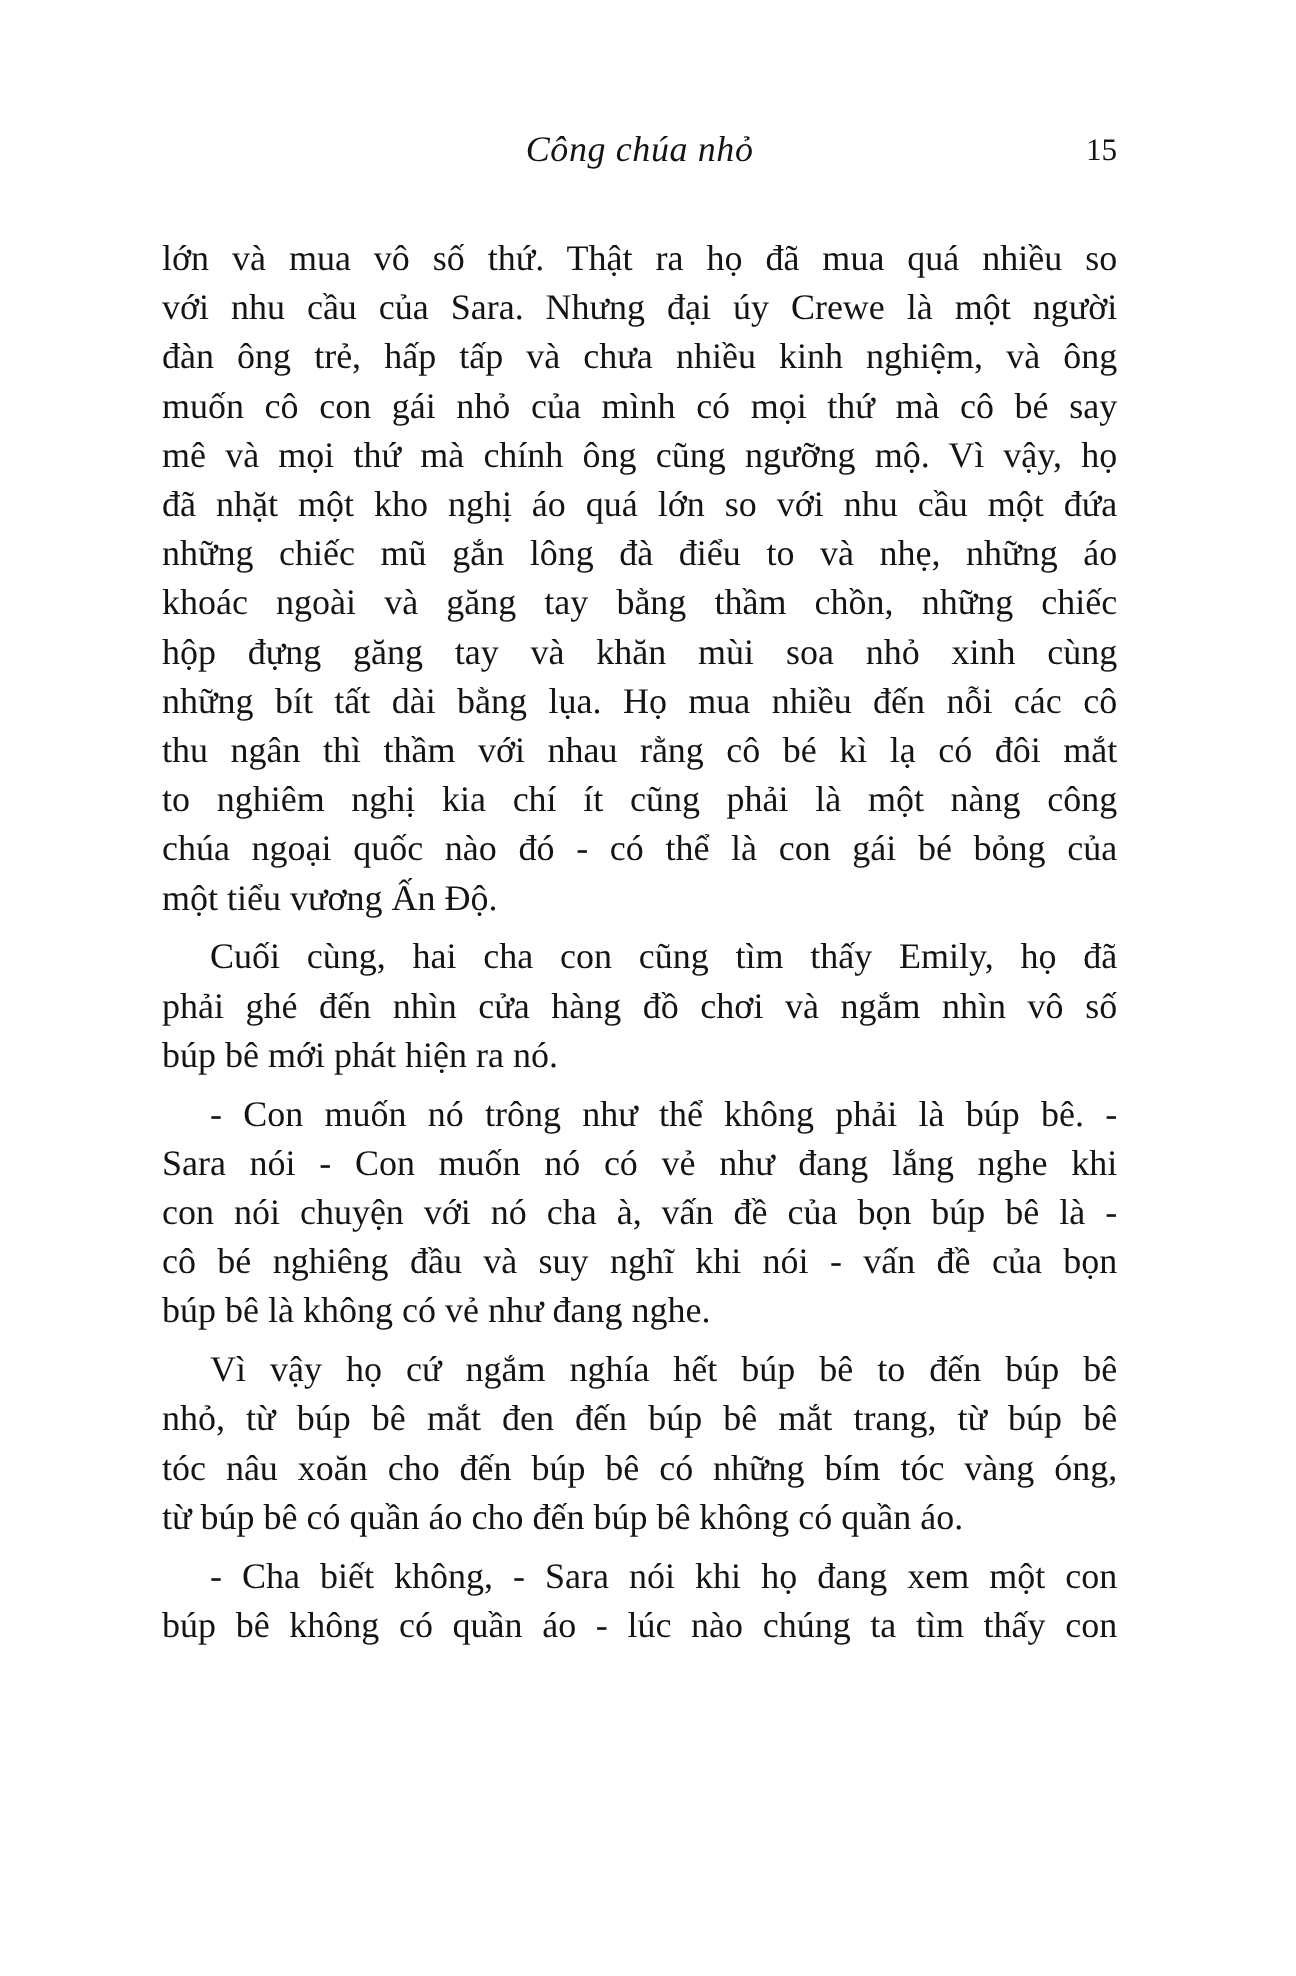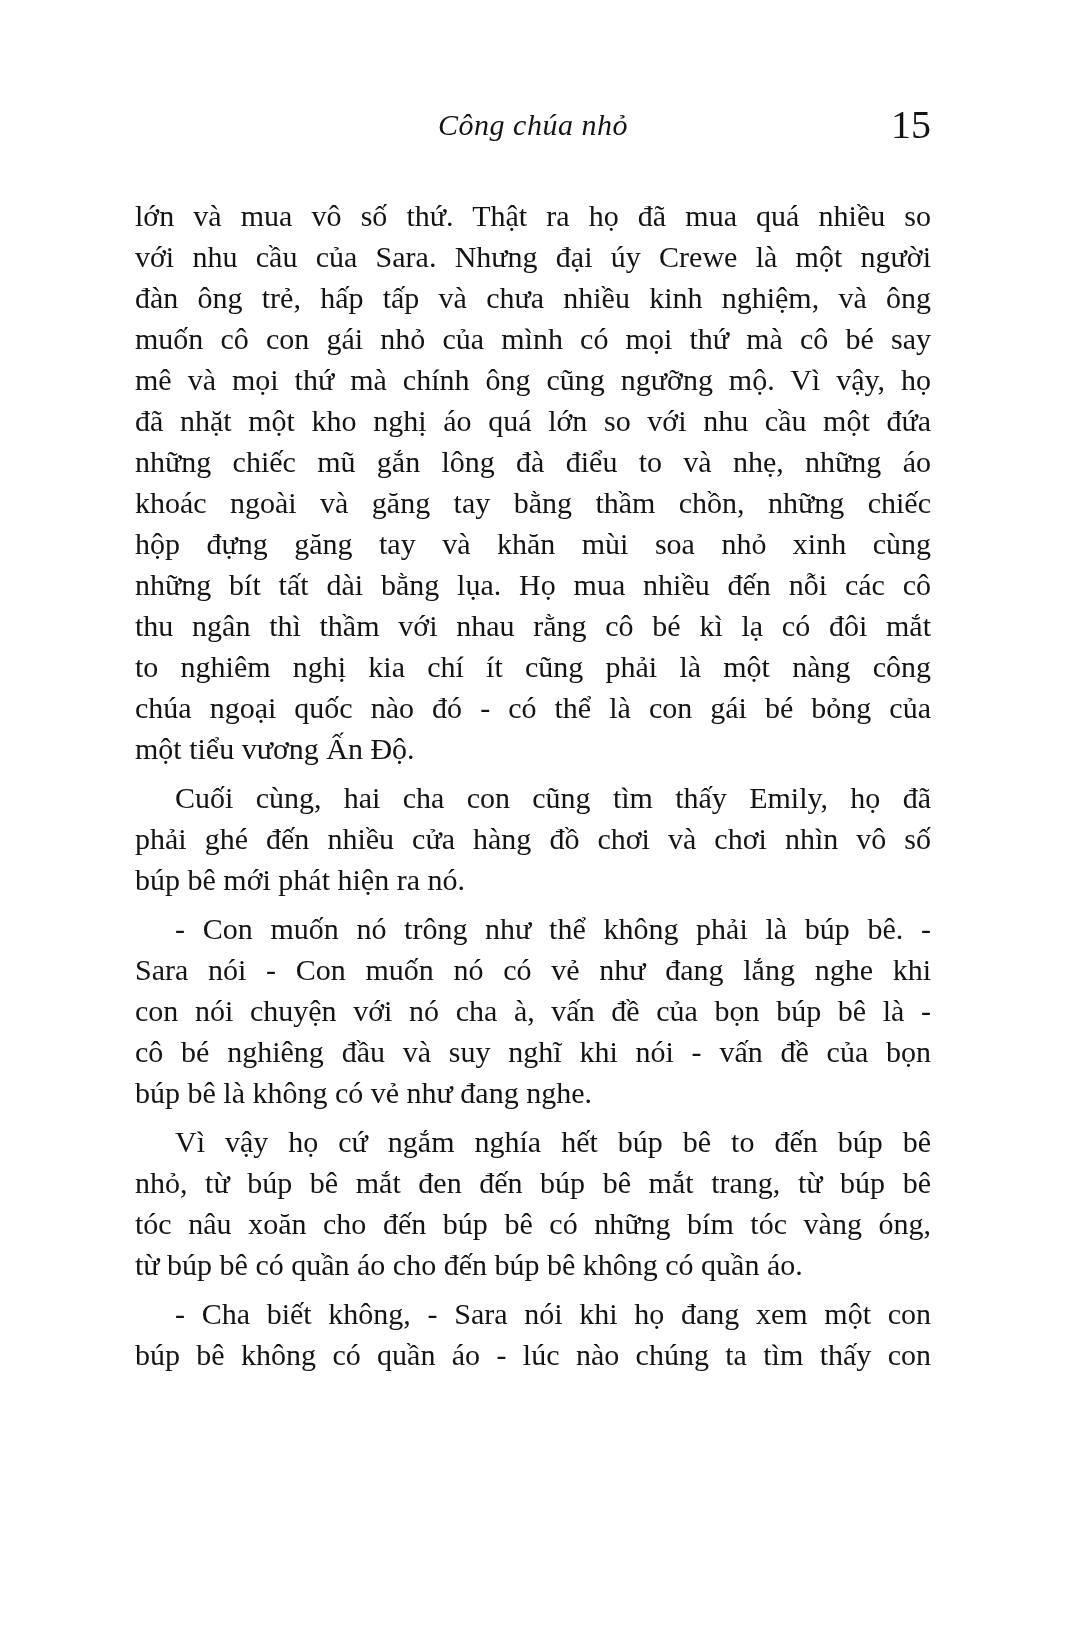--- a/index.html
+++ b/index.html
@@ -31,21 +31,21 @@
     text-align: center;
     font-style: italic;
     font-size: 30px;
     line-height: 42px;
     letter-spacing: 0.5px;
   }
   .head-page {
     position: absolute;
     right: 0;
     top: 0;
-    font-size: 40px;
+    font-size: 26px;
     line-height: 42px;
   }
   .paragraph {
     margin: 0 0 8px 0;
   }
   .line {
     font-size: 30px;
     line-height: 41px;
     text-align: justify;
     text-align-last: justify;
@@ -79,21 +79,21 @@
           <div class="line">khoác ngoài và găng tay bằng thầm chồn, những chiếc</div>
           <div class="line">hộp đựng găng tay và khăn mùi soa nhỏ xinh cùng</div>
           <div class="line">những bít tất dài bằng lụa. Họ mua nhiều đến nỗi các cô</div>
           <div class="line">thu ngân thì thầm với nhau rằng cô bé kì lạ có đôi mắt</div>
           <div class="line">to nghiêm nghị kia chí ít cũng phải là một nàng công</div>
           <div class="line">chúa ngoại quốc nào đó - có thể là con gái bé bỏng của</div>
           <div class="line last">một tiểu vương Ấn Độ.</div>
         </div>
         <div class="paragraph">
           <div class="line indent">Cuối cùng, hai cha con cũng tìm thấy Emily, họ đã</div>
-          <div class="line">phải ghé đến nhiều cửa hàng đồ chơi và chơi nhìn vô số</div>
+          <div class="line">phải ghé đến nhìn cửa hàng đồ chơi và ngắm nhìn vô số</div>
           <div class="line last">búp bê mới phát hiện ra nó.</div>
         </div>
         <div class="paragraph">
           <div class="line indent">- Con muốn nó trông như thể không phải là búp bê. -</div>
           <div class="line">Sara nói - Con muốn nó có vẻ như đang lắng nghe khi</div>
           <div class="line">con nói chuyện với nó cha à, vấn đề của bọn búp bê là -</div>
           <div class="line">cô bé nghiêng đầu và suy nghĩ khi nói - vấn đề của bọn</div>
           <div class="line last">búp bê là không có vẻ như đang nghe.</div>
         </div>
         <div class="paragraph">

